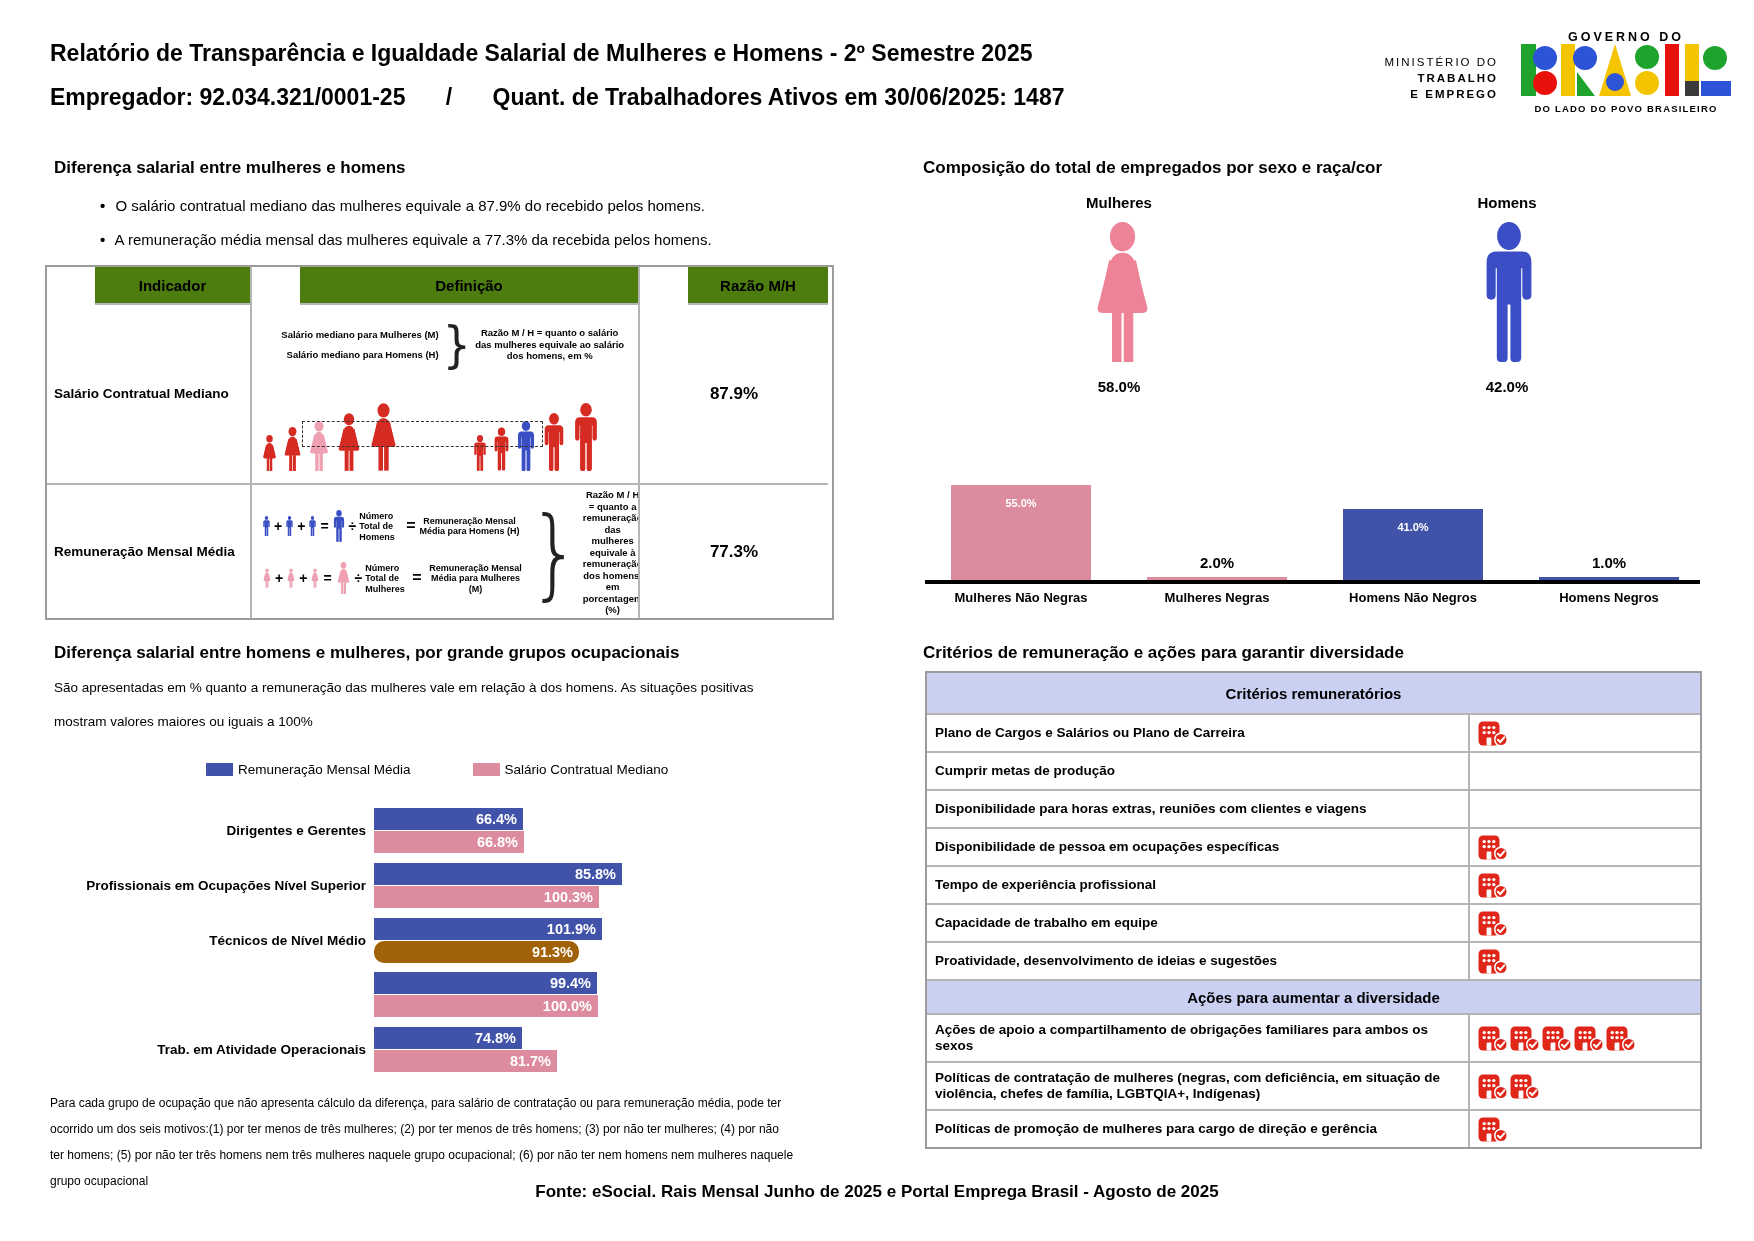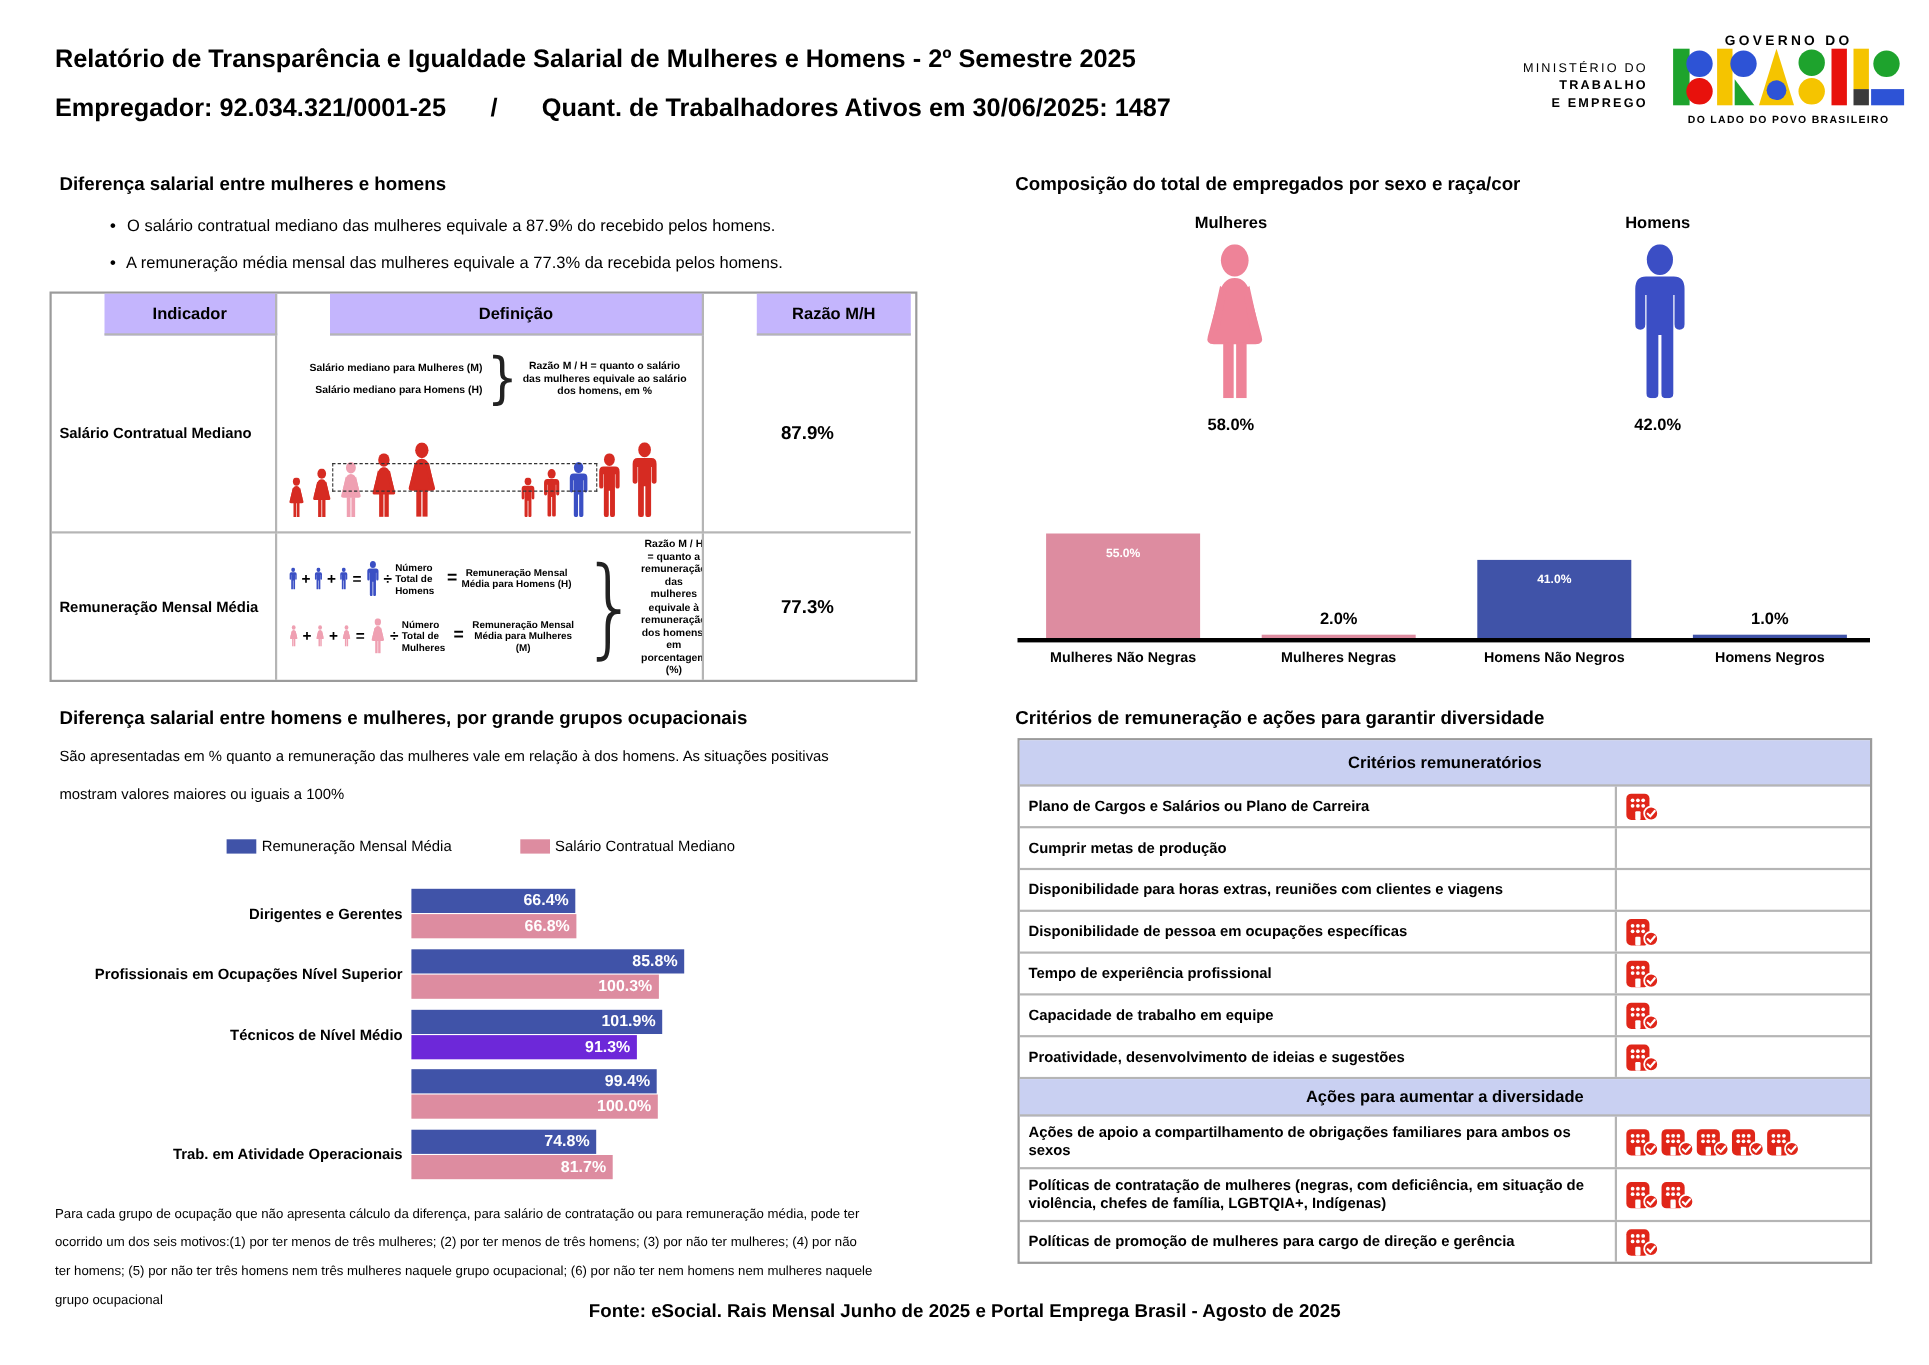--- a/index.html
+++ b/index.html
@@ -17,21 +17,21 @@
   .govlogo{width:228px;text-align:center;}
   .govlogo .gtop{font-size:12.5px;font-weight:bold;letter-spacing:3px;}
   .govlogo .gbottom{font-size:9.5px;font-weight:bold;letter-spacing:1.2px;margin-top:3px;}
 
   
   .ind-table{border:2px solid #9b9b9b;display:grid;grid-template-columns:205px 388px 188px;
              grid-template-rows:38px 180px 133px;background:#fff;}
   .ind-cell{border-right:2px solid #b5b5b5;border-bottom:2px solid #b5b5b5;position:relative;overflow:hidden;}
   .ind-cell.lastcol{border-right:none;}
   .ind-cell.lastrow{border-bottom:none;}
-  .ind-head{background:#c4b5fd;display:flex;align-items:center;justify-content:center;
+  .ind-head{background:#4d7c0f;display:flex;align-items:center;justify-content:center;
             font-size:15px;font-weight:bold;margin-left:48px;}
   .ind-label{display:flex;align-items:center;padding-left:7px;font-size:13.5px;font-weight:bold;line-height:1.6;}
   .ind-ratio{display:flex;align-items:center;justify-content:center;font-size:17px;font-weight:bold;}
 
   .def1-top{display:flex;justify-content:center;align-items:center;gap:4px;padding-top:14px;padding-left:16px;}
   .def1-lines{font-size:9.5px;font-weight:bold;text-align:right;line-height:20px;}
   .brace{font-family:"DejaVu Sans",sans-serif;font-weight:normal;color:#222;}
   .def1-note{font-size:9.5px;font-weight:bold;text-align:center;width:150px;line-height:11.5px;}
   .figs-row{position:absolute;left:8px;bottom:8px;height:80px;width:372px;}
   .dashed-box{position:absolute;border:1.5px dashed #333;}
@@ -347,31 +347,31 @@
       <div class="occ-bar" style="left: 324px; top: 57px; width: 204px; background: rgb(64, 83, 168); padding-left: 44px;">
         <span>85.8%</span>
       </div>
       <div class="occ-bar" style="left: 324px; top: 80px; width: 225px; background: rgb(221, 140, 160);">
         <span>100.3%</span>
       </div>
       <div class="occ-label" style="left: 0px; top: 112px; width: 316px; height: 45px;">Técnicos de Nível Médio</div>
       <div class="occ-bar" style="left: 324px; top: 112px; width: 228px; background: rgb(64, 83, 168);">
         <span>101.9%</span>
       </div>
-      <div class="occ-bar" style="left: 324px; top: 135px; width: 205px; background: #6d28d9;">
+      <div class="occ-bar" style="left: 324px; top: 135px; width: 205px; background: #a16207; border-radius: 10px;">
         <span>91.3%</span>
       </div>
       <div class="occ-bar" style="left: 324px; top: 166px; width: 223px; background: rgb(64, 83, 168);">
         <span>99.4%</span>
       </div>
       <div class="occ-bar" style="left: 324px; top: 189px; width: 224px; background: rgb(221, 140, 160);">
         <span>100.0%</span>
       </div>
       <div class="occ-label" style="left: 0px; top: 221px; width: 316px; height: 45px;">Trab. em Atividade Operacionais</div>
-      <div class="occ-bar" style="left: 324px; top: 221px; width: 168px; background: rgb(64, 83, 168);">
+      <div class="occ-bar" style="left: 324px; top: 221px; width: 148px; background: rgb(64, 83, 168);">
         <span>74.8%</span>
       </div>
       <div class="occ-bar" style="left: 324px; top: 244px; width: 183px; background: rgb(221, 140, 160);">
         <span>81.7%</span>
       </div>
     </div>
 
   <div class="abs footnote" style="left:50px;top:1090px;" id="footnote-block">
       <div>Para cada grupo de ocupação que não apresenta cálculo da diferença, para salário de contratação ou para remuneração média, pode ter</div>
       <div>ocorrido um dos seis motivos:(1) por ter menos de três mulheres; (2) por ter menos de três homens; (3) por não ter mulheres; (4) por não</div>

